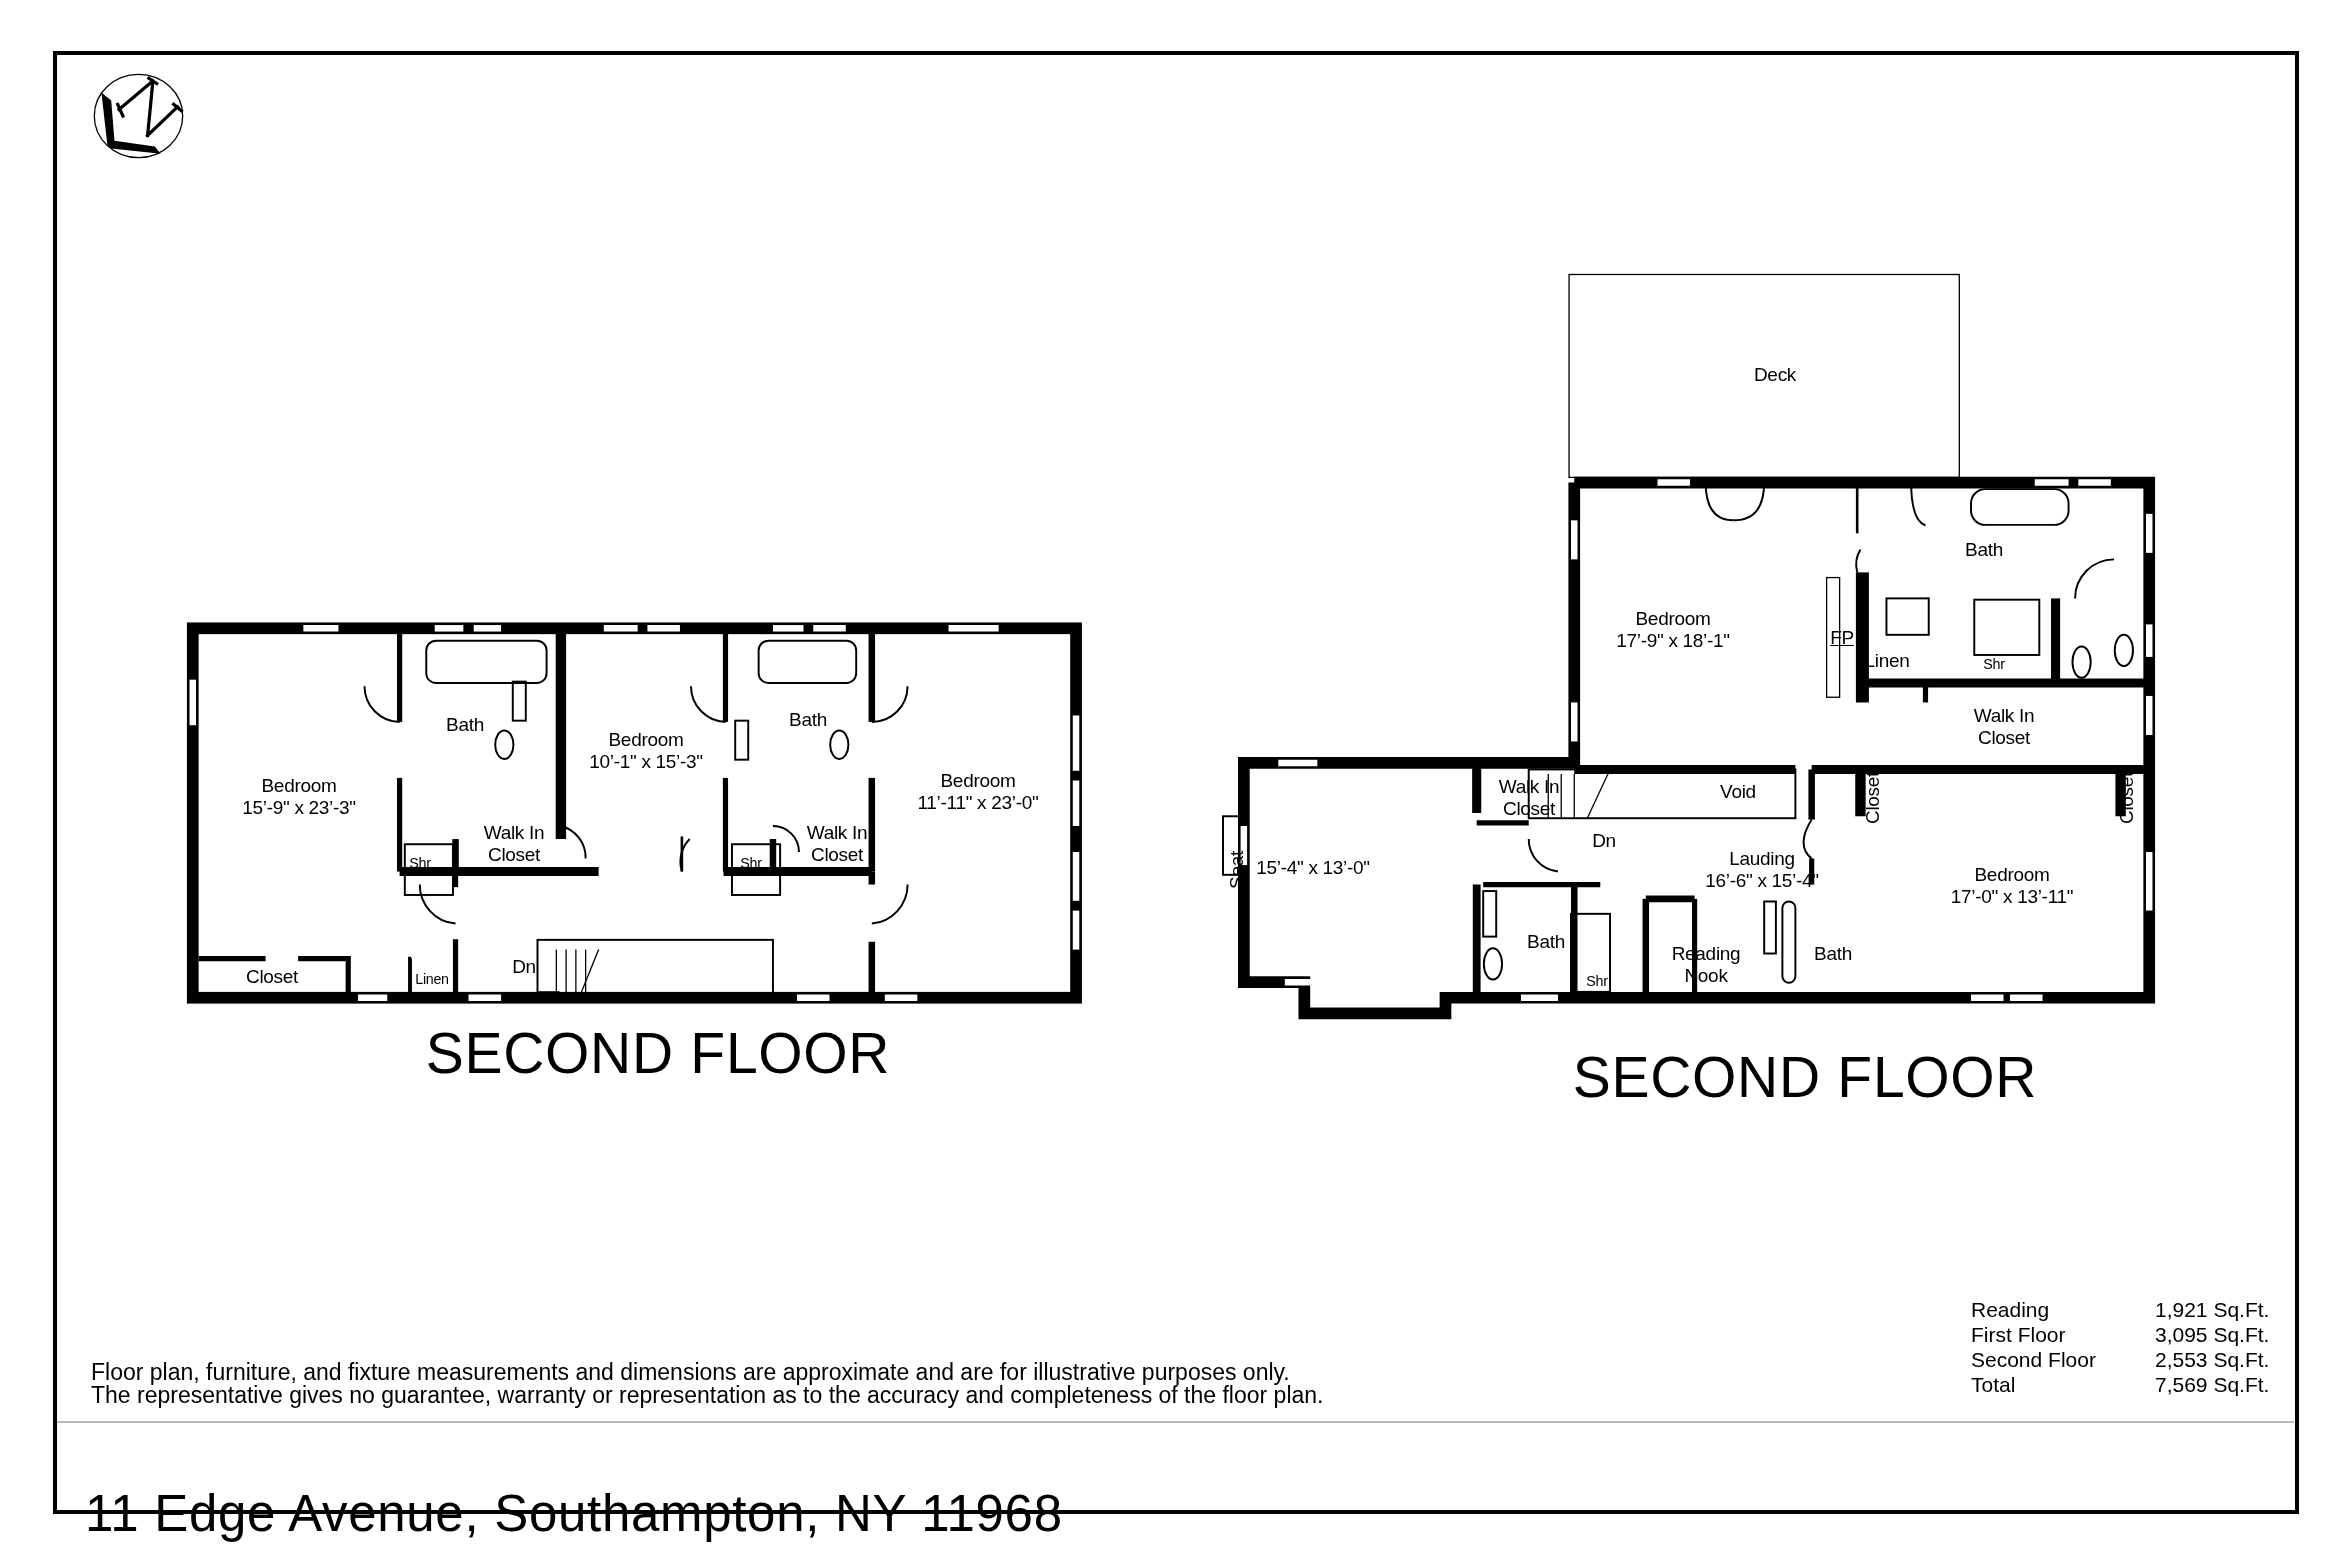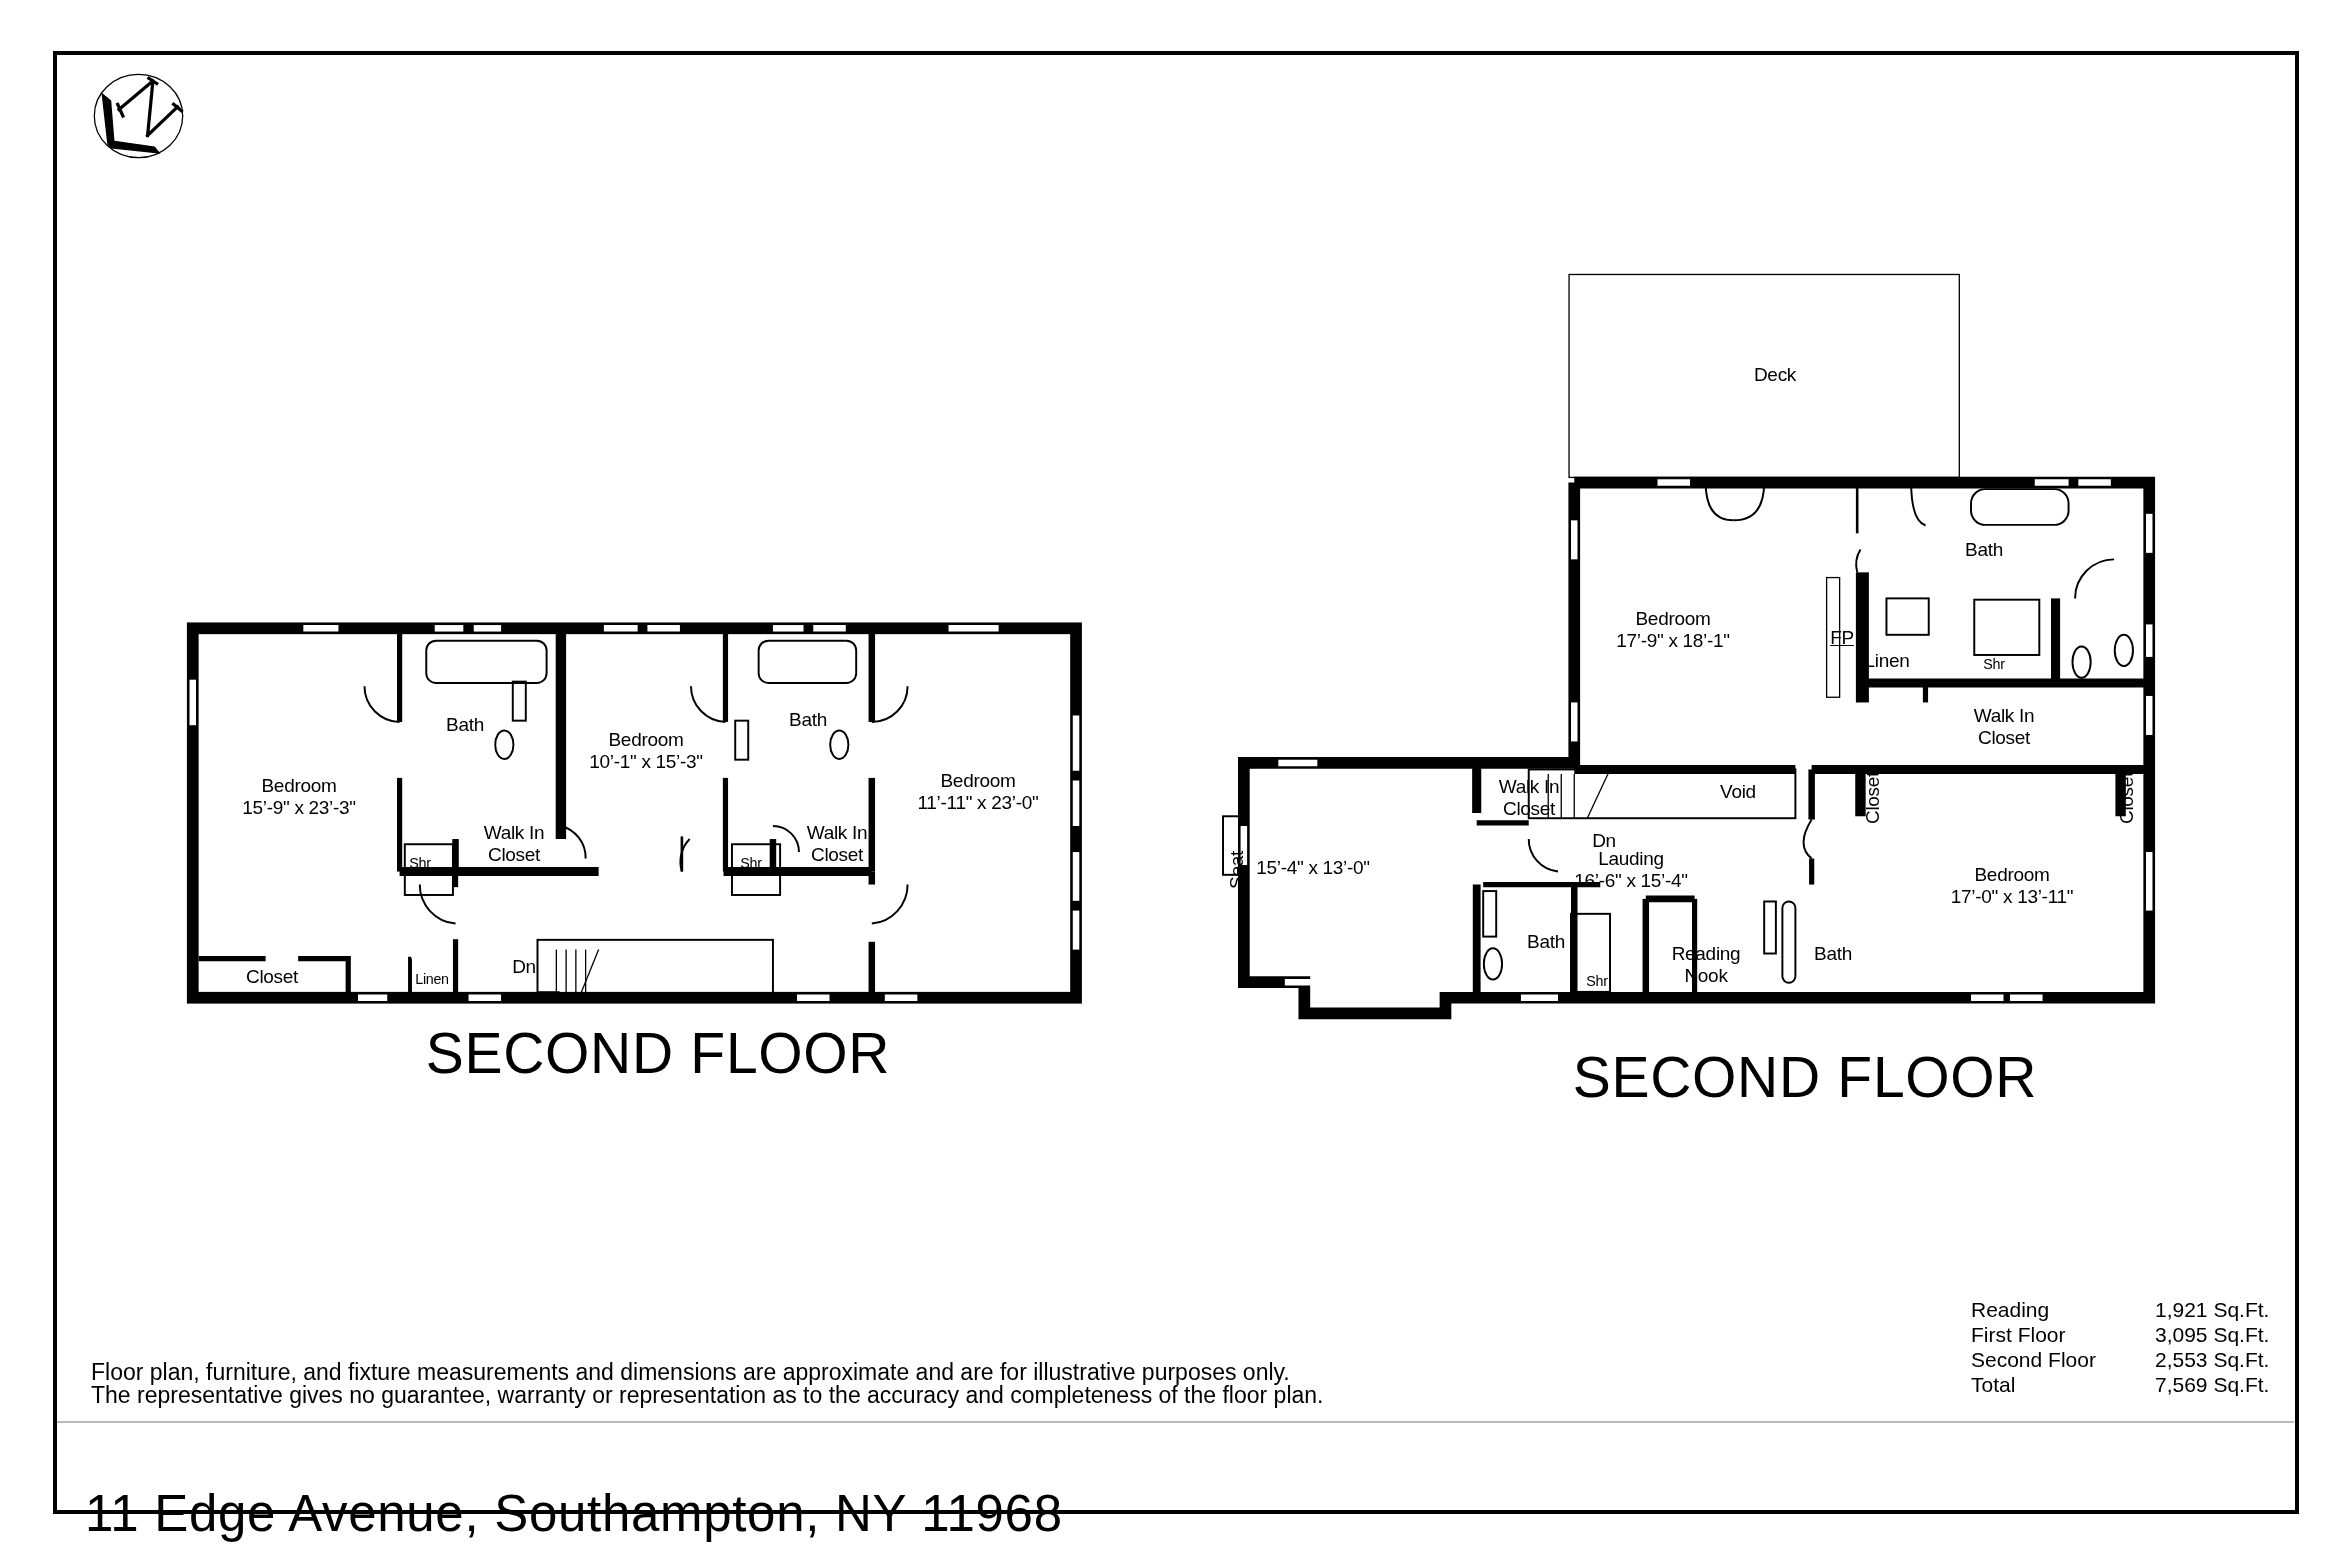--- a/index.html
+++ b/index.html
@@ -223,21 +223,21 @@
 <div class="room-label" style="left:1887px;top:661px;">Linen</div>
 <div class="room-label small" style="left:1994px;top:664px;">Shr</div>
 <div class="room-label" style="left:2004px;top:727px;white-space:pre-line;">Walk In
 Closet</div>
 <div class="room-label" style="left:1529px;top:798px;white-space:pre-line;">Walk In
 Closet</div>
 <div class="room-label" style="left:1738px;top:792px;">Void</div>
 <div class="room-label" style="left:1604px;top:841px;">Dn</div>
 <div class="room-label vert" style="left:1237px;top:870px;">Seat</div>
 <div class="room-label" style="left:1313px;top:868px;">15’-4" x 13’-0"</div>
-<div class="room-label" style="left:1631px;top:870px;">
+<div class="room-label" style="left:1762px;top:870px;">
   <div>Lauding</div>
   <div>16’-6" x 15’-4"</div>
 </div>
 <div class="room-label vert" style="left:1873px;top:798px;">Closet</div>
 <div class="room-label vert" style="left:2127px;top:798px;">Closet</div>
 <div class="room-label" style="left:2012px;top:886px;">
   <div>Bedroom</div>
   <div>17’-0" x 13’-11"</div>
 </div>
 <div class="room-label" style="left:1546px;top:942px;">Bath</div>

